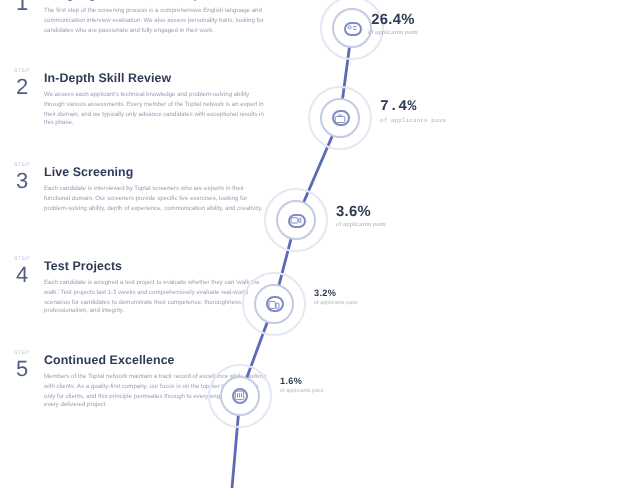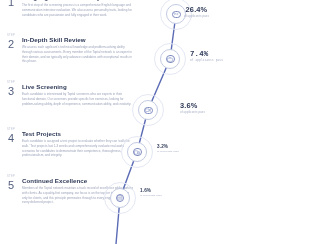--- a/index.html
+++ b/index.html
@@ -170,21 +170,21 @@
 
     <div class="halo" style="left:132px;top:94px;width:32px;height:32px;"></div>
     <div class="node" style="left:138px;top:100px;width:20px;height:20px;">
       <span class="inner" style="width:9px;height:7px;">
         <svg class="nodeicon" width="6" height="4.4" viewBox="0 0 12 9">
           <rect x="1" y="1.8" width="7" height="5.4" rx="1" fill="none" stroke="#7e8cc0" stroke-width="1"></rect>
           <path d="M8.6 3.4 L11 2.1 V6.9 L8.6 5.6 Z" fill="none" stroke="#7e8cc0" stroke-width="1"></path>
         </svg>
       </span>
     </div>
-    <div class="stat" style="left:168px;top:102px;margin-left:12px;">
+    <div class="stat" style="left:168px;top:102px;">
       <p class="statval">3.6%</p>
       <p class="statsub">of applicants pass</p>
     </div>
 
     <div class="halo" style="left:121px;top:136px;width:32px;height:32px;"></div>
     <div class="node" style="left:127px;top:142px;width:20px;height:20px;">
       <span class="inner" style="width:9px;height:7.5px;">
         <svg class="nodeicon" width="6" height="5" viewBox="0 0 12 10">
           <rect x="1" y="1.6" width="6.4" height="6.8" rx="0.8" fill="none" stroke="#7e8cc0" stroke-width="1"></rect>
           <rect x="8" y="3.4" width="3" height="5" rx="0.6" fill="none" stroke="#7e8cc0" stroke-width="1"></rect>

